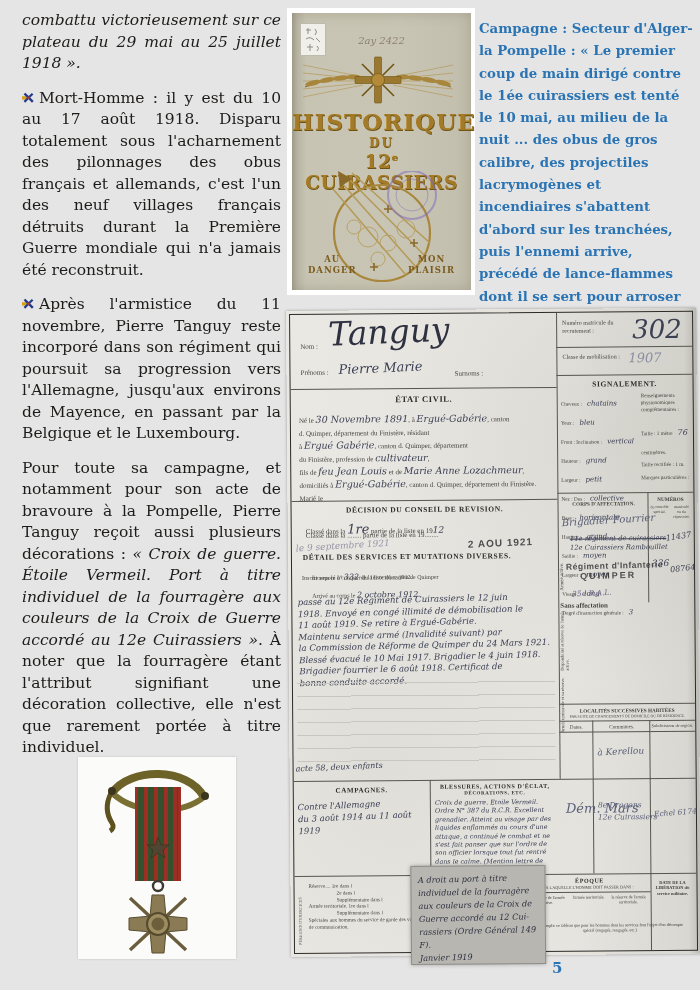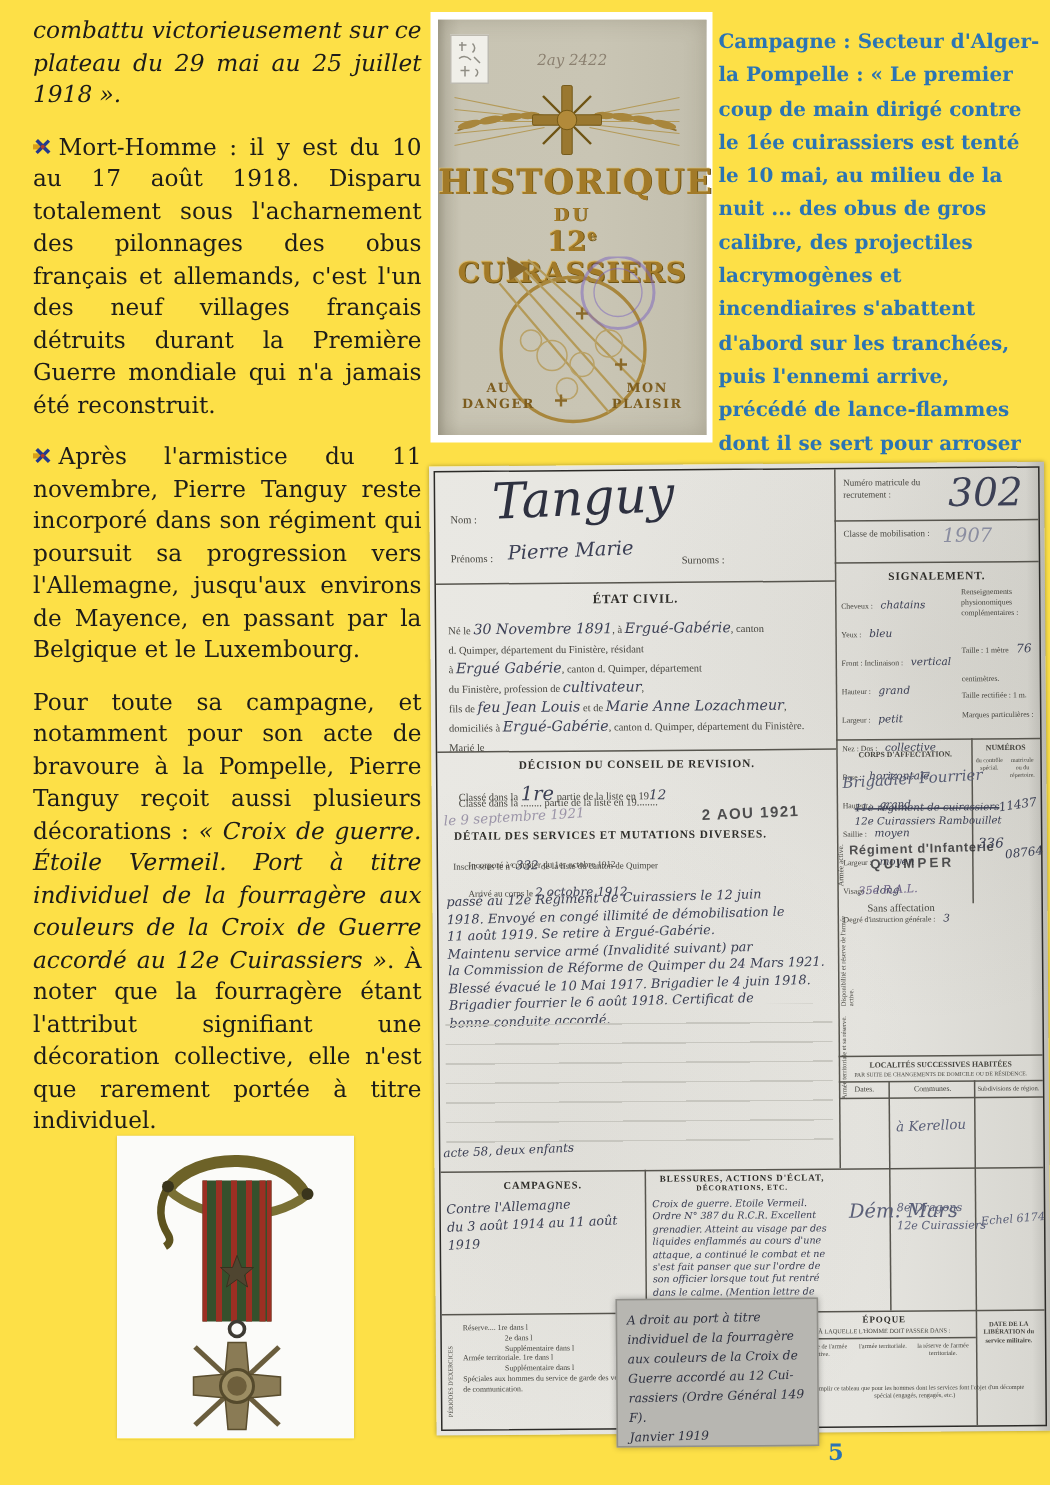--- a/index.html
+++ b/index.html
@@ -1,16 +1,16 @@
 <!DOCTYPE html>
 <html><head>
 <meta charset="utf-8">
 <style>
   html,body{margin:0;padding:0;background:#ffffff;}
-  .page{position:relative;width:700px;height:990px;background:#fde047;overflow:hidden;
+  .page{position:relative;width:700px;height:990px;background:#e5e5e5;overflow:hidden;
         font-family:"DejaVu Serif",serif;}
   .abs{position:absolute;}
 
   
   .leftcol{position:absolute;left:22px;top:10px;width:259px;color:#1d1c1a;
            font-size:15.5px;line-height:21.5px;text-align:justify;}
   .leftcol p{margin:0 0 13px 0;}
   .ital{font-style:italic;}
   .bullet-ic{display:inline-block;width:13px;height:12px;margin-right:4px;vertical-align:-1px;}
 
@@ -266,21 +266,21 @@
     <div class="abs fh" style="left:274px;top:206px;font-size:10px;transform:rotate(-3deg);color:#575c73">Brigadier Fourrier</div>
     <div class="abs fp vert" style="left:271px;top:222px;height:60px;font-size:5px">Armée active.</div>
     <div class="abs fh" style="left:282px;top:226px;font-size:6.8px;text-decoration:line-through">11e régiment de cuirassiers</div>
     <div class="abs fh" style="left:282px;top:235px;font-size:6.8px">12e Cuirassiers Rambouillet</div>
     <div class="abs fh" style="left:378px;top:224px;font-size:8px;transform:rotate(-8deg)">11437</div>
     <div class="abs stamp" style="left:278px;top:252px;font-size:8.5px;letter-spacing:.5px;transform:rotate(-1deg)">Régiment d'Infanterie</div>
     <div class="abs stamp" style="left:292px;top:262px;font-size:9px;letter-spacing:2px;transform:rotate(-1deg)">QUIMPER</div>
     <div class="abs fh" style="left:364px;top:250px;font-size:9px">336</div>
     <div class="abs fh" style="left:382px;top:256px;font-size:8px;transform:rotate(-6deg)">08764</div>
     <div class="abs fh" style="left:284px;top:280px;font-size:7.5px;color:#6a5f86;transform:rotate(-2deg)">35e R.A.L.</div>
-    <div class="abs fp fp7" style="left:290px;top:293px;font-weight:normal">Sans affectation</div>
+    <div class="abs fp fp7" style="left:272px;top:293px;font-weight:bold">Sans affectation</div>
     <div class="abs fp vert" style="left:271px;top:292px;height:70px;font-size:4.4px;width:7px">Disponibilité et réserve de l'armée active.</div>
     <div class="abs fp vert" style="left:271px;top:364px;height:60px;font-size:4.4px;width:7px">Armée territoriale et sa réserve.</div>
 
     <div class="abs fp" style="left:272px;top:399px;width:132px;text-align:center;font-size:5.2px;font-weight:bold">LOCALITÉS SUCCESSIVES HABITÉES</div>
     <div class="abs fp" style="left:272px;top:406px;width:132px;text-align:center;font-size:3.8px">PAR SUITE DE CHANGEMENTS DE DOMICILE OU DE RÉSIDENCE.</div>
     <div class="hl" style="left:270px;top:412px;width:136px"></div>
     <div class="abs fp fp5" style="left:272px;top:415px;width:30px;text-align:center">Dates.</div>
     <div class="abs fp fp5" style="left:305px;top:415px;width:55px;text-align:center">Communes.</div>
     <div class="abs fp" style="left:362px;top:415px;width:42px;text-align:center;font-size:4.4px">Subdivisions de région.</div>
     <div class="vl" style="left:303px;top:412px;height:153px"></div>

